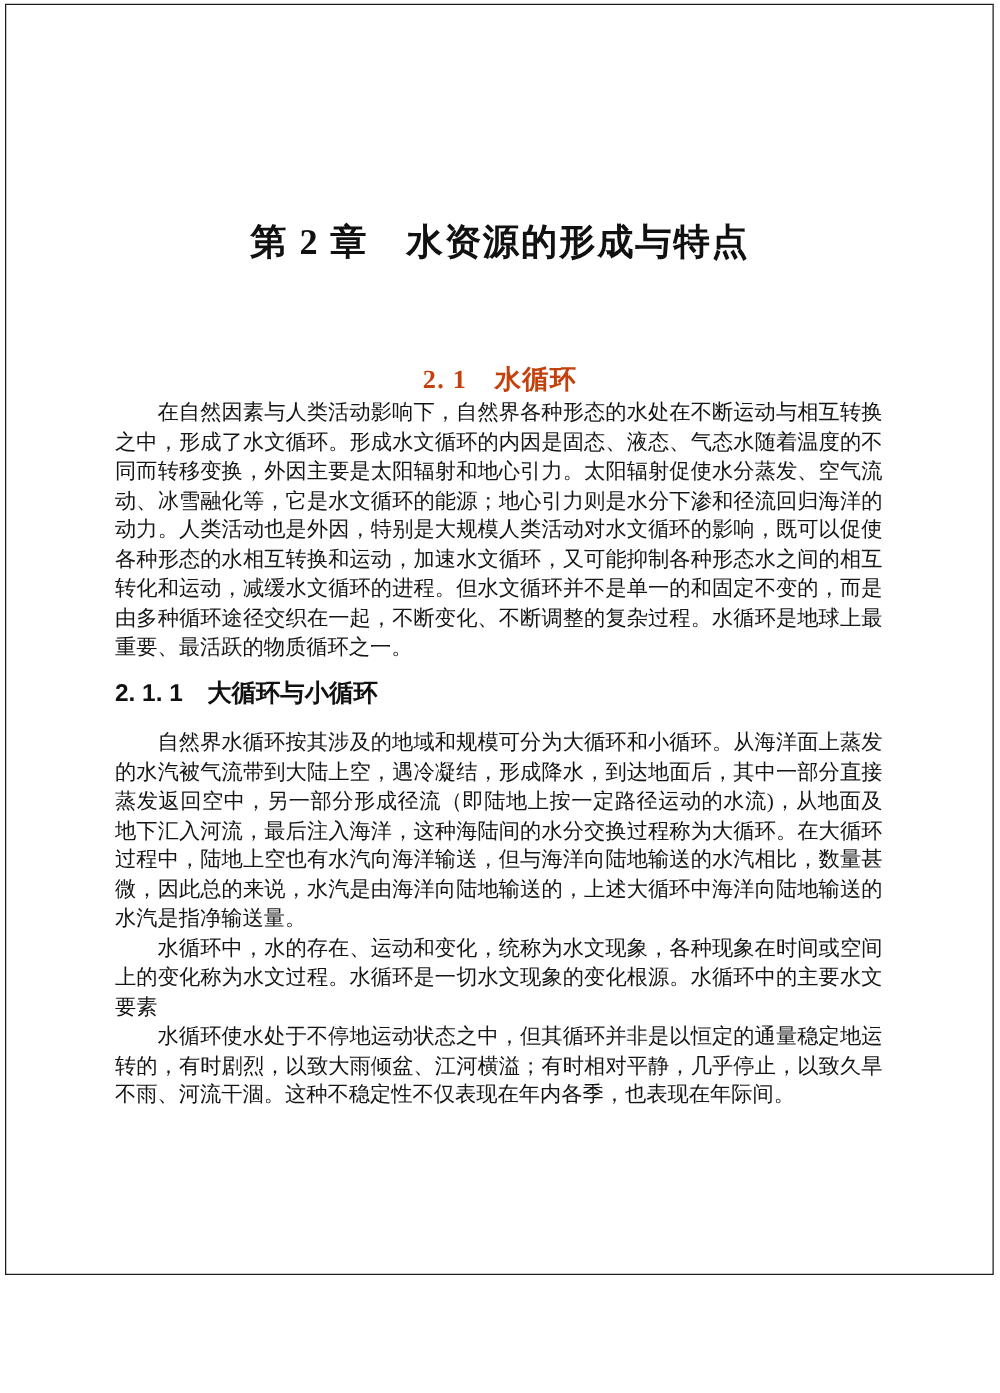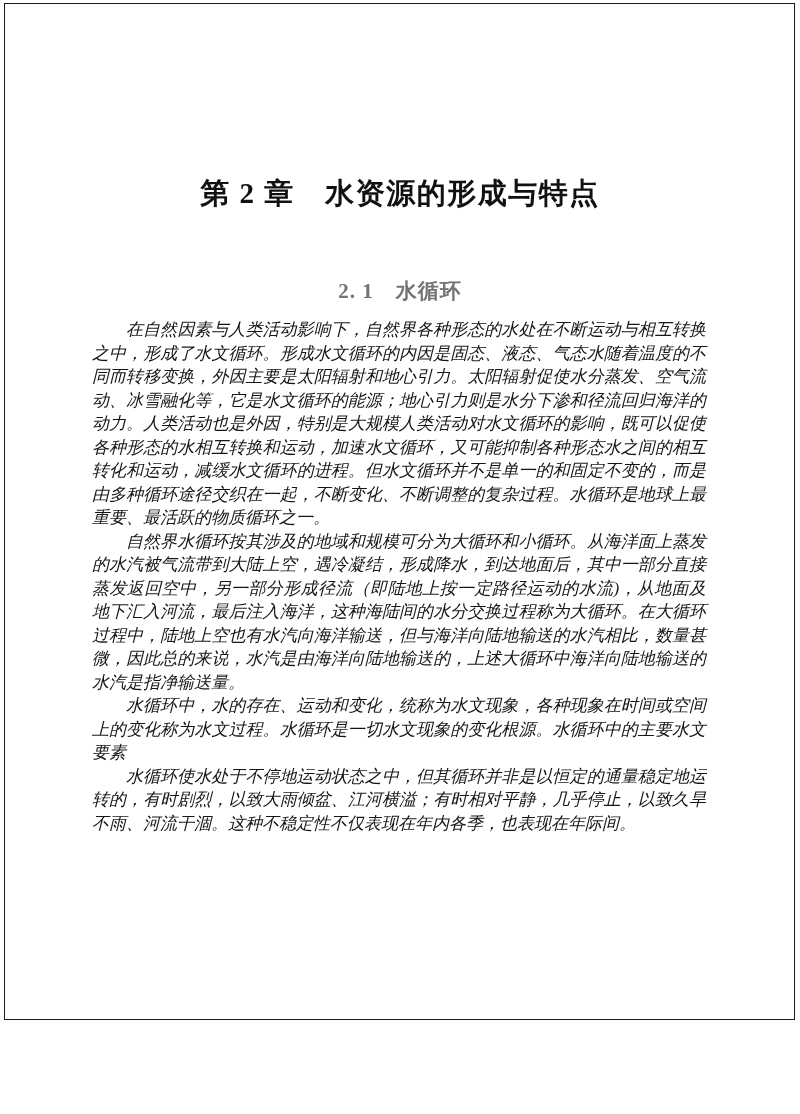--- a/index.html
+++ b/index.html
@@ -35,36 +35,35 @@
     font-size: 29px;
     font-weight: bold;
     letter-spacing: 1.5px;
     color: #111;
   }
   .section-title {
     position: absolute;
     top: 273px;
     left: 0;
     right: 0;
-    margin: 4px;
+    margin: 16px;
     text-align: center;
     font-size: 21px;
     font-weight: bold;
     letter-spacing: 1px;
-    color: #737373;
+    color: #c2410c;
   }
   .body-text {
     position: absolute;
     left: 92px;
     width: 614px;
     top: 318px;
     font-size: 17px;
     line-height: 23.5px;
     text-align: justify;
-    font-style: italic;
   }
   .body-text p {
     margin: 0;
     padding: 0;
     text-indent: 2em;
   }
   .subsection-title {
     font-family: "Liberation Sans", "DejaVu Sans", sans-serif;
     font-size: 19.5px;
     font-weight: bold;
@@ -86,20 +85,21 @@
 <div class="page">
   <div class="page-border"></div>
 
   <h1 class="chapter-title">第 2 章　水资源的形成与特点</h1>
 
   <h2 class="section-title">2. 1　水循环</h2>
 
   <div class="body-text">
     <p>在自然因素与人类活动影响下，自然界各种形态的水处在不断运动与相互转换之中，形成了水文循环。形成水文循环的内因是固态、液态、气态水随着温度的不同而转移变换，外因主要是太阳辐射和地心引力。太阳辐射促使水分蒸发、空气流动、冰雪融化等，它是水文循环的能源；地心引力则是水分下渗和径流回归海洋的动力。人类活动也是外因，特别是大规模人类活动对水文循环的影响，既可以促使各种形态的水相互转换和运动，加速水文循环，又可能抑制各种形态水之间的相互转化和运动，减缓水文循环的进程。但水文循环并不是单一的和固定不变的，而是由多种循环途径交织在一起，不断变化、不断调整的复杂过程。水循环是地球上最重要、最活跃的物质循环之一。</p>
 
+    <h3 class="subsection-title">2. 1. 1　大循环与小循环</h3>
 
     <p>自然界水循环按其涉及的地域和规模可分为大循环和小循环。从海洋面上蒸发的水汽被气流带到大陆上空，遇冷凝结，形成降水，到达地面后，其中一部分直接蒸发返回空中，另一部分形成径流（即陆地上按一定路径运动的水流)，从地面及地下汇入河流，最后注入海洋，这种海陆间的水分交换过程称为大循环。在大循环过程中，陆地上空也有水汽向海洋输送，但与海洋向陆地输送的水汽相比，数量甚微，因此总的来说，水汽是由海洋向陆地输送的，上述大循环中海洋向陆地输送的水汽是指净输送量。</p>
     <p>水循环中，水的存在、运动和变化，统称为水文现象，各种现象在时间或空间上的变化称为水文过程。水循环是一切水文现象的变化根源。水循环中的主要水文要素</p>
     <p>水循环使水处于不停地运动状态之中，但其循环并非是以恒定的通量稳定地运转的，有时剧烈，以致大雨倾盆、江河横溢；有时相对平静，几乎停止，以致久旱不雨、河流干涸。这种不稳定性不仅表现在年内各季，也表现在年际间。</p>
   </div>
 
   <div class="page-number">4</div>
 </div>
 
 </body></html>

